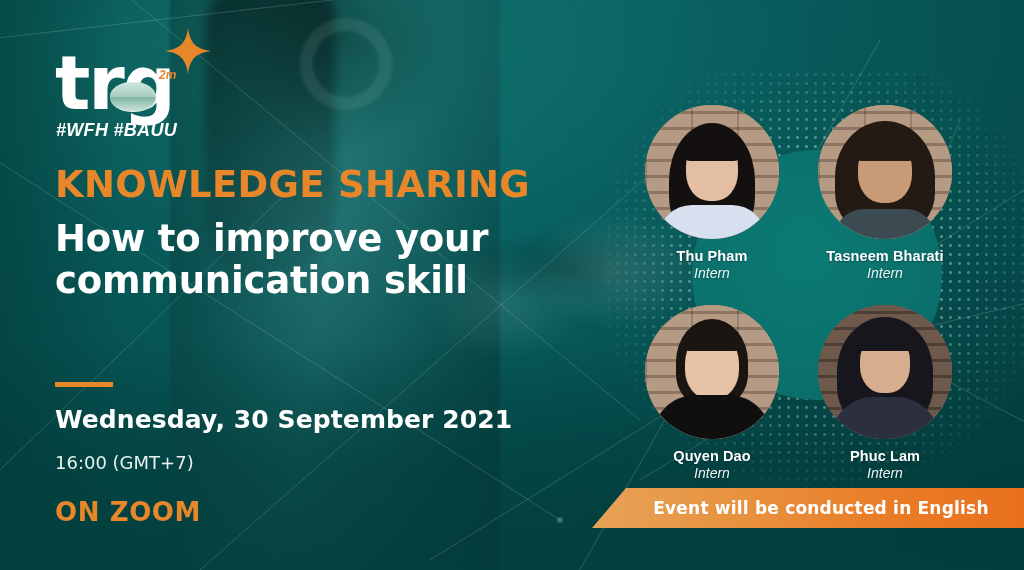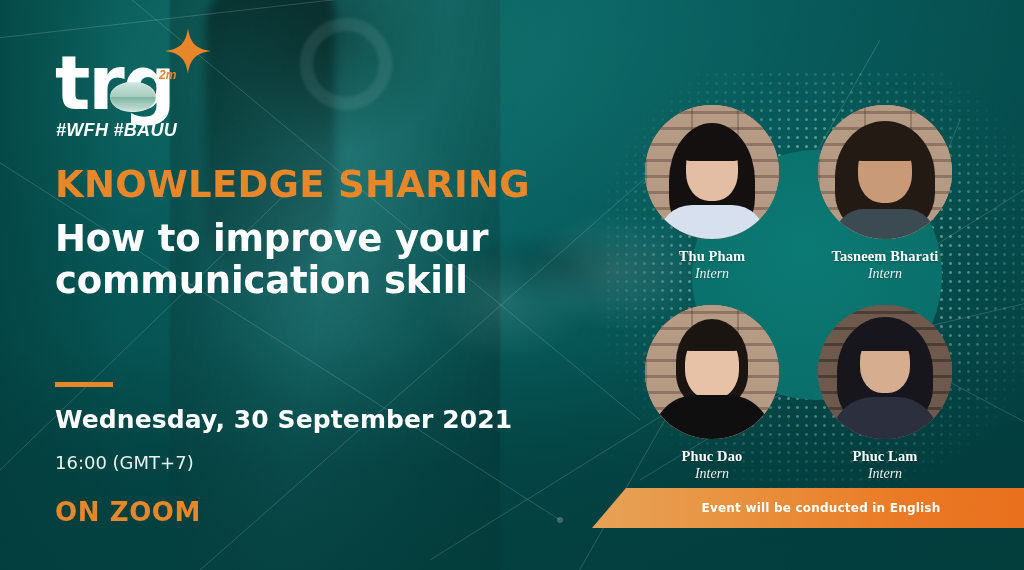--- a/index.html
+++ b/index.html
@@ -54,21 +54,21 @@
     background:linear-gradient(90deg, rgba(2,62,60,.55), rgba(2,62,60,0));
   }
   .bg-teal-wash{
     position:absolute;inset:0;
     background:linear-gradient(115deg, rgba(10,112,111,.55) 0%, rgba(10,116,115,.30) 45%, rgba(9,106,108,.55) 100%);
     mix-blend-mode:multiply;
   }
   .net{position:absolute;inset:0;}
 
   
-  .right-panel{position:absolute;left:596px;top:0;width:428px;height:484px;font-family:Liberation Serif, serif;}
+  .right-panel{position:absolute;left:596px;top:0;width:428px;height:484px;}
   .halftone{
     position:absolute;left:8px;top:70px;width:420px;height:420px;
     background-image:radial-gradient(circle, rgba(182,226,214,.65) 1.25px, rgba(0,0,0,0) 1.6px);
     background-size:9px 9px;
     -webkit-mask-image:radial-gradient(circle at 52% 47%, #000 8%, rgba(0,0,0,.85) 34%, rgba(0,0,0,.25) 62%, rgba(0,0,0,0) 76%);
             mask-image:radial-gradient(circle at 52% 47%, #000 8%, rgba(0,0,0,.85) 34%, rgba(0,0,0,.25) 62%, rgba(0,0,0,0) 76%);
   }
   .teal-blob{
     position:absolute;left:96px;top:150px;width:250px;height:250px;
     border-radius:50%;
@@ -164,21 +164,21 @@
   }
 
   
   .ribbon{
     position:absolute;left:592px;top:488px;width:432px;height:40px;
     background:linear-gradient(90deg,#e6a258 0%,#e89340 32%,#ea7a25 72%,#e8701d 100%);
     clip-path:polygon(34px 0, 432px 0, 432px 40px, 0 40px);
     display:flex;align-items:center;justify-content:center;
   }
   .ribbon span{
-    color:#ffffff;font-weight:bold;font-size:12px;letter-spacing:.2px;
+    color:#ffffff;font-weight:bold;font-size:17px;letter-spacing:.2px;
     padding-left:26px;font-family:"DejaVu Sans", sans-serif;
   }
 </style>
 </head>
 <body>
 
 <div class="poster">
 
   <div class="bg-base"></div>
   <div class="bg-figure"></div>
@@ -267,21 +267,21 @@
       </div>
 
       <div class="person" style="left:49px;top:305px;">
         <div class="p-photo">
           <div class="brick"></div>
           <div class="hair" style="width:72px;height:86px;top:14px;background:#1b1511;"></div>
           <div class="head" style="width:54px;height:66px;top:28px;background:#e8c2a6;"></div>
           <div class="hair" style="width:58px;height:22px;top:24px;background:#1b1511;border-radius:50% 50% 12% 12%;"></div>
           <div class="body" style="width:120px;height:44px;background:#100f10;"></div>
         </div>
-        <div class="p-name">Phuc Dao</div>
+        <div class="p-name">Quyen Dao</div>
         <div class="p-role">Intern</div>
       </div>
 
       <div class="person" style="left:222px;top:305px;">
         <div class="p-photo">
           <div class="brick dark"></div>
           <div class="hair" style="width:96px;height:110px;top:12px;background:#17161c;"></div>
           <div class="head" style="width:50px;height:60px;top:28px;background:#d6ae8f;"></div>
           <div class="hair" style="width:56px;height:24px;top:22px;background:#17161c;border-radius:50% 50% 12% 12%;"></div>
           <div class="body" style="width:108px;height:42px;background:#2b2f3e;"></div>

